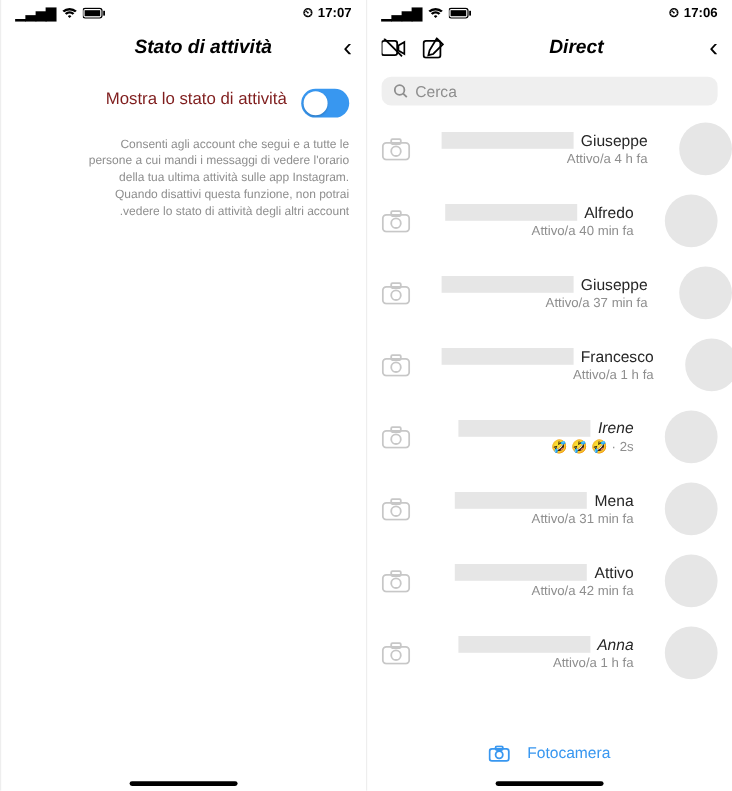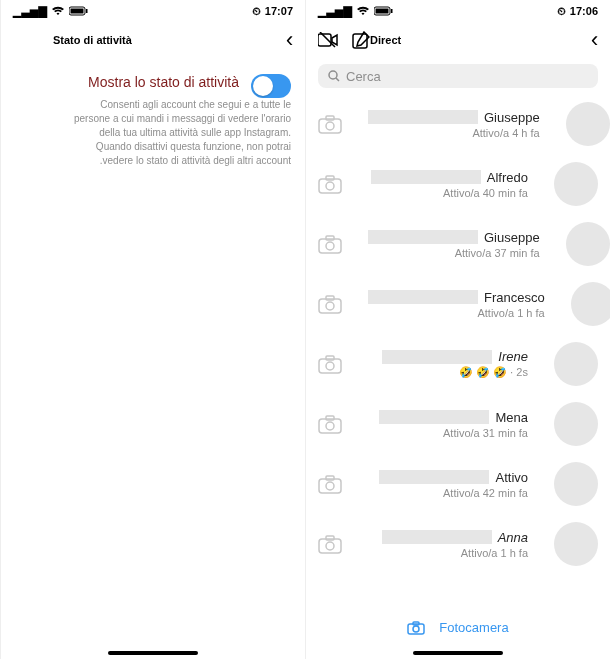--- a/index.html
+++ b/index.html
@@ -36,23 +36,24 @@
     .header {
       height: 36px;
       display: flex;
       align-items: center;
       justify-content: space-between;
       padding: 0 12px;
       direction: ltr;
     }
     .header-title {
       flex: 1;
-      text-align: left;
-      font-size: 11px;
+      text-align: center;
+      font-size: 16px;
       font-weight: 600;
+      font-style: italic;
     }
     .header-icons {
       display: flex;
       gap: 14px;
       align-items: center;
     }
     .back-chevron {
       font-size: 22px;
       color: #000;
       transform: scaleX(-1);
@@ -153,21 +154,21 @@
       justify-content: space-between;
       gap: 12px;
     }
     .settings-label {
       font-size: 14px;
       color: #7f1d1d;
       text-align: right;
       flex: 1;
     }
     .settings-desc {
-      margin-top: 0;
+      margin-top: 16px;
       font-size: 10px;
       color: #8e8e8e;
       line-height: 1.4;
       padding-left: 50px;
     }
     .toggle {
       width: 40px;
       height: 24px;
       background: #3897f0;
       border-radius: 12px;

